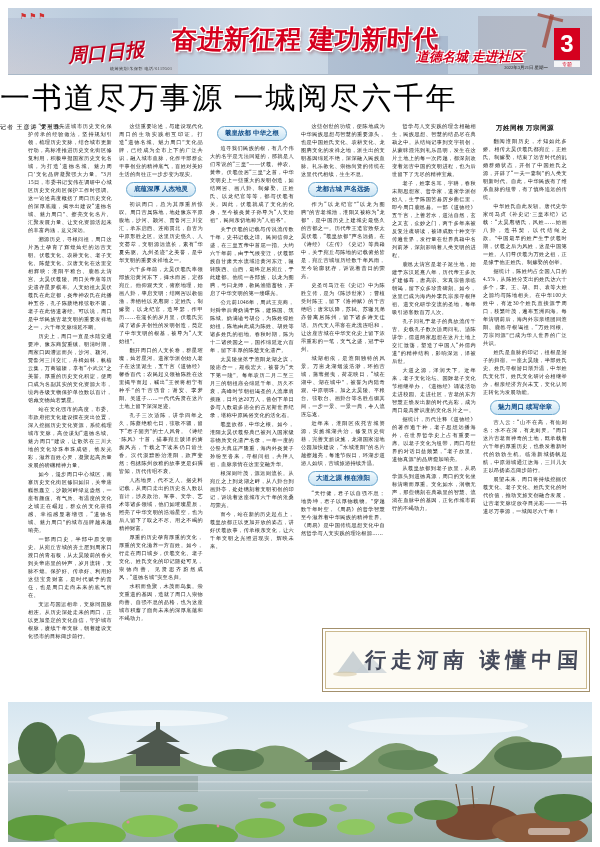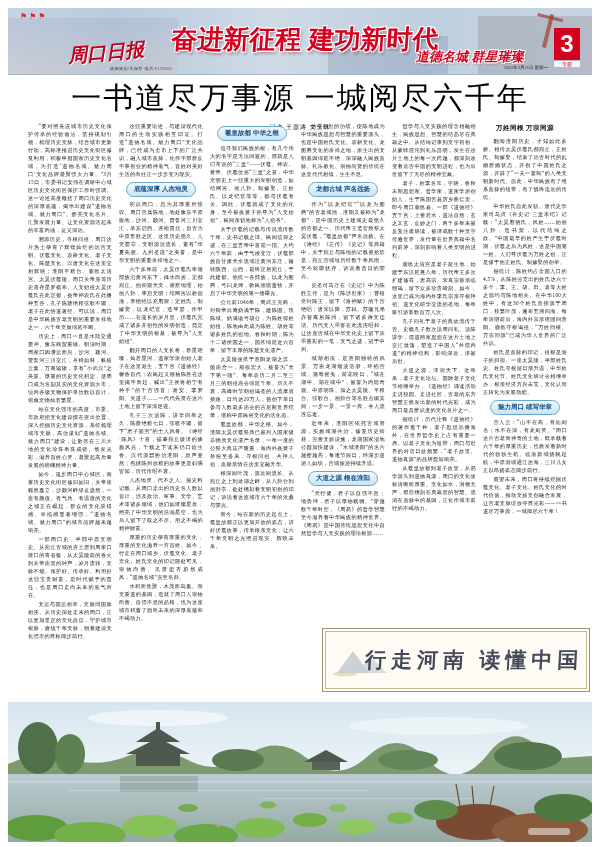--- a/index.html
+++ b/index.html
@@ -25,21 +25,21 @@
     text-shadow:-1px -1px 0 #fff,1px -1px 0 #fff,-1px 1px 0 #fff,1px 1px 0 #fff,2px 3px 3px rgba(100,0,10,.35);}
   .slogan-sub{position:absolute;left:408px;top:40px;font-family:"Liberation Sans","DejaVu Sans",sans-serif;
     font-weight:bold;font-style:italic;font-size:13px;color:#d5001e;white-space:nowrap;
     text-shadow:-1px -1px 0 #fff,1px -1px 0 #fff,-1px 1px 0 #fff,1px 1px 0 #fff,1px 2px 2px rgba(100,0,10,.3);}
   .date-line{position:absolute;right:44px;top:57px;font-size:4.5px;color:#222;}
   .page-num{position:absolute;right:12px;top:20px;width:26px;height:32px;background:#d5001e;color:#fff;
     font-family:"Liberation Sans",sans-serif;font-weight:bold;font-size:24px;text-align:center;line-height:32px;}
   .page-label{position:absolute;right:12px;top:53px;width:26px;font-size:5px;color:#d5001e;background:rgba(255,255,255,.85);
     text-align:center;font-family:"Liberation Sans",sans-serif;}
   
-  .headline-wrap{position:absolute;left:0;top:78px;width:600px;text-align:center;}
+  .headline-wrap{position:absolute;left:0;top:78px;width:600px;text-align:left;}
   .headline{margin:0;font-size:30px;font-weight:400;color:#000;letter-spacing:2px;white-space:nowrap;}
   .byline{margin-top:4px;font-size:6px;color:#111;letter-spacing:1px;}
   
   .columns{position:absolute;left:28px;top:122px;width:546px;height:570px;display:flex;gap:7px;}
   .col{width:84px;height:568px;overflow:hidden;}
   .col.short{height:500px;}
   .bp{margin:0 0 1px 0;font-size:5.2px;line-height:8px;letter-spacing:.3px;text-align:justify;
       text-indent:2em;color:#1a1a1a;}
   .pill{width:max-content;max-width:82px;margin:4px auto 3px auto;padding:2px 7px;
     border:1px solid #6aa7cf;border-radius:10px;background:linear-gradient(180deg,#f3fafd,#c9e3f4);
@@ -64,21 +64,21 @@
 
   <div class="masthead">
     <div class="mh-block mh-b1"></div>
     <div class="mh-block mh-b2"></div>
     <div class="mh-block mh-b3"></div>
     <div class="mh-flags">⚑⚑⚑</div>
     <div class="mh-crane"></div>
     <div class="paper-name">周口日报</div>
     <div class="paper-info">统筹策划/朱保彰 电话/6119501</div>
     <div class="slogan-main">奋进新征程 建功新时代</div>
-    <div class="slogan-sub">道德名城 群星璀璨</div>
+    <div class="slogan-sub">道德名城 走进社区</div>
     <div class="date-line">2022年3月21日 星期一</div>
     <div class="page-num">3</div>
     <div class="page-label">专题</div>
   </div>
 
   <div class="headline-wrap">
     <h1 class="headline">一书道尽万事源  一城阅尽六千年</h1>
     <div class="byline">记者 王彦涛 文玉珠</div>
   </div>
 

